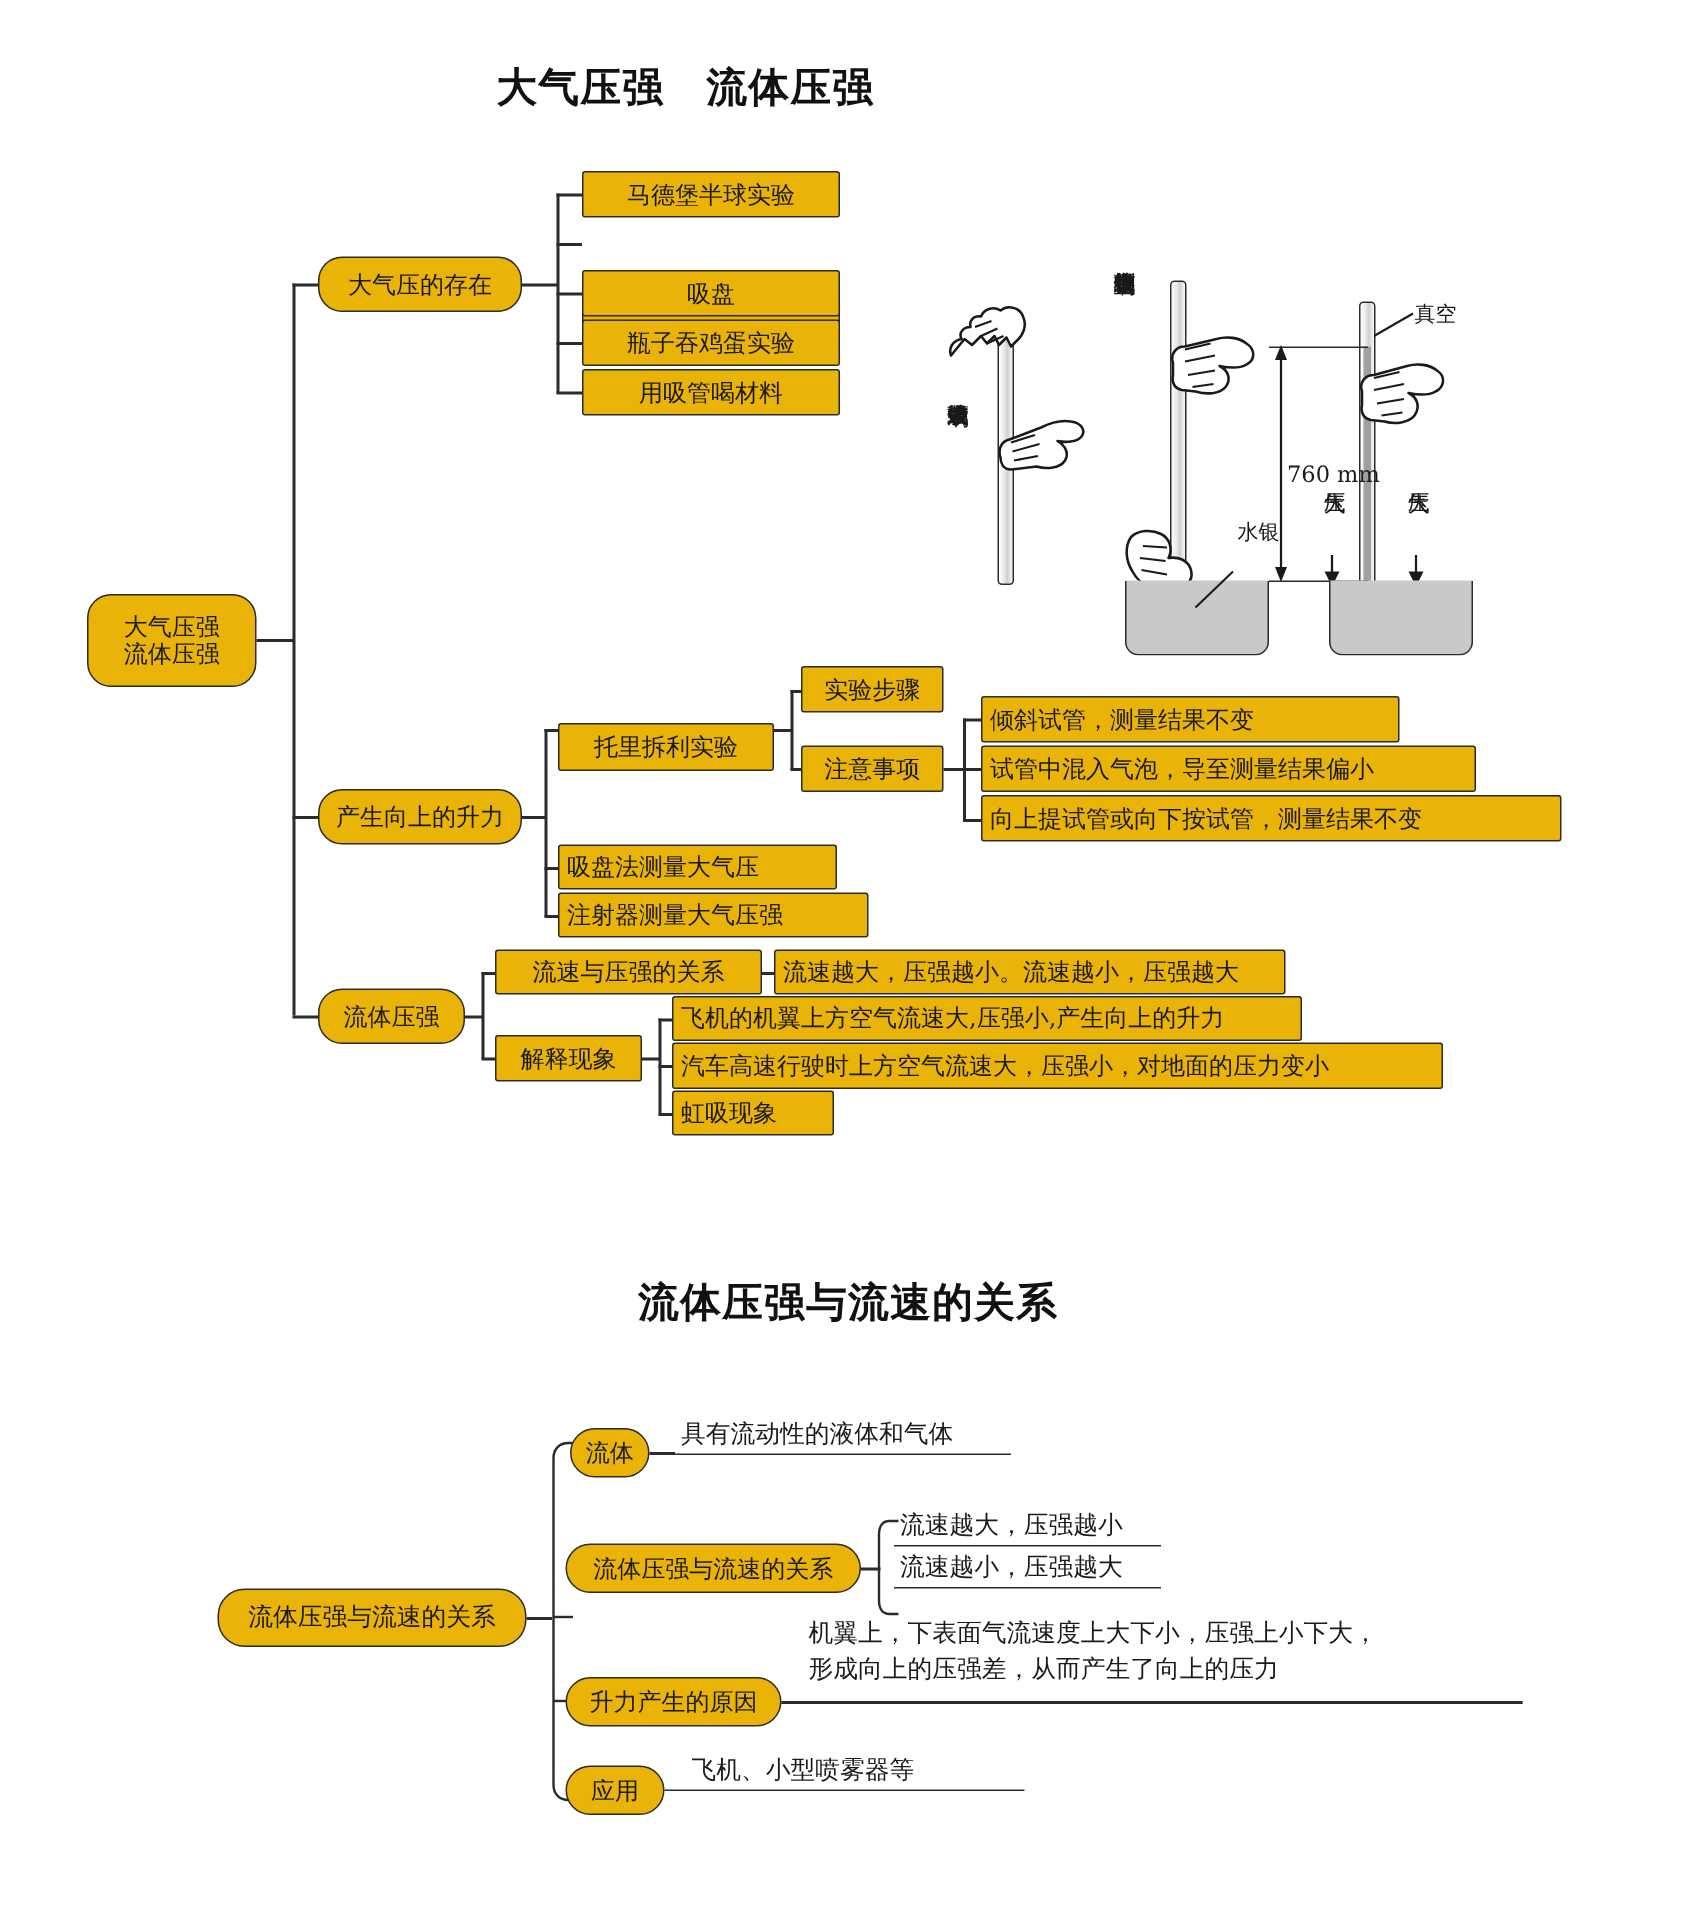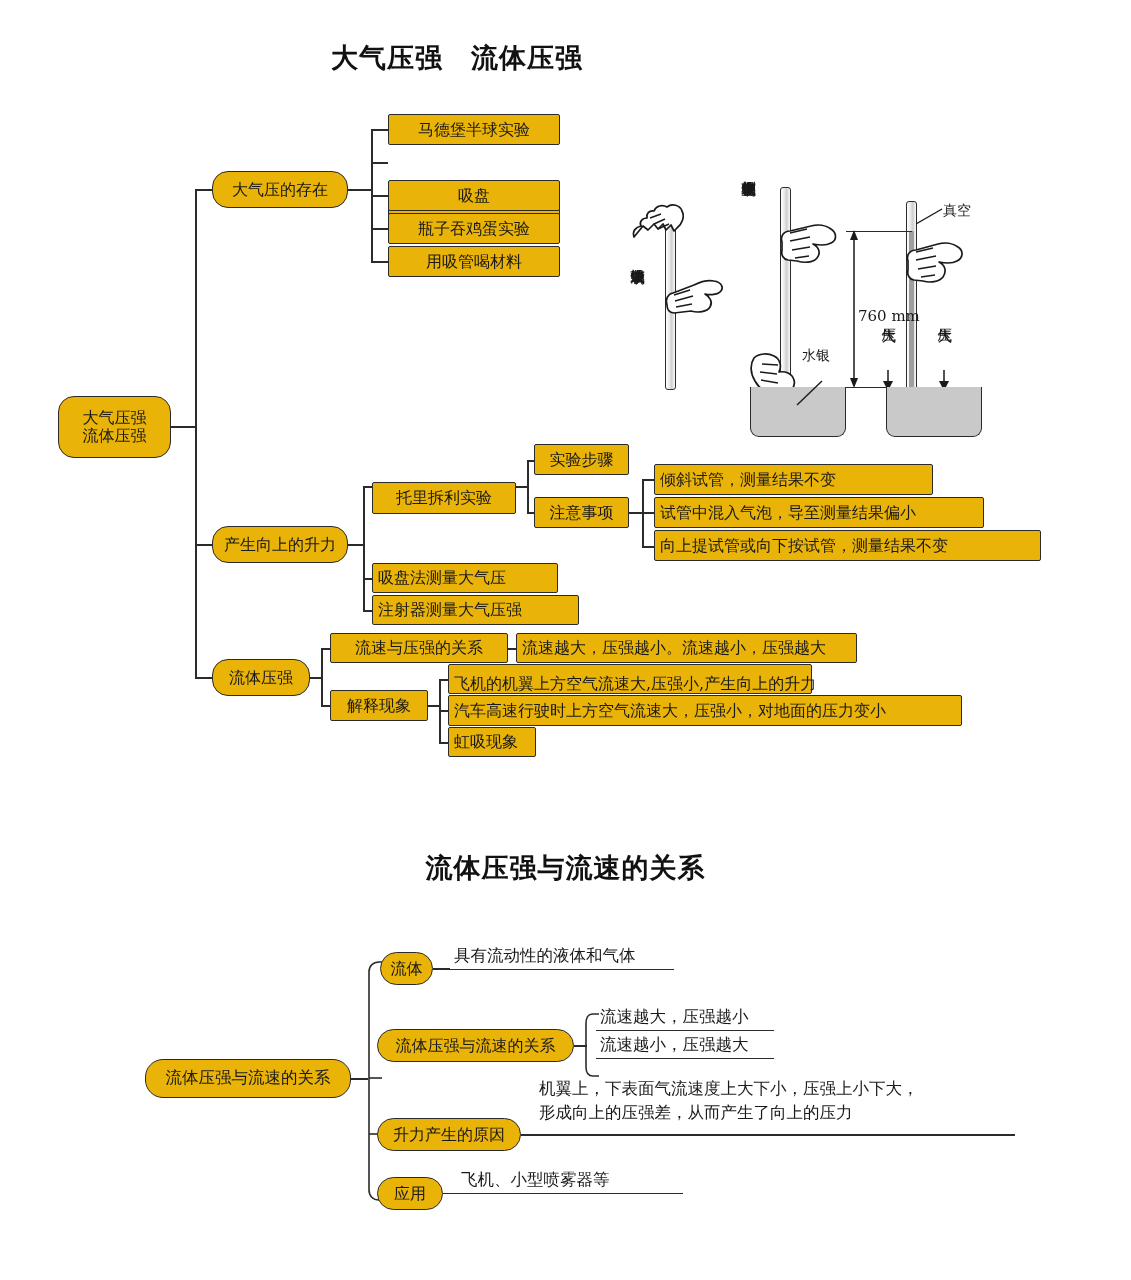--- a/index.html
+++ b/index.html
@@ -172,29 +172,29 @@
     <span>流速越大，压强越小。流速越小，压强越大</span>
   </div>
 
   <div class="ln lh" style="left:321px;top:705px;width:10px;"></div>
   <div class="node sq" style="left:330px;top:690px;width:98px;height:31px;">
     <span>解释现象</span>
   </div>
   <div class="ln lh" style="left:428px;top:705px;width:12px;"></div>
   <div class="ln lv" style="left:439px;top:679px;height:64px;"></div>
   <div class="ln lh" style="left:439px;top:679px;width:10px;"></div>
-  <div class="node sq l" style="left:448px;top:664px;width:364px;height:30px;align-items:flex-end;">
+  <div class="node sq l" style="left:448px;top:664px;width:420px;height:30px;">
     <span>飞机的机翼上方空气流速大,压强小,产生向上的升力</span>
   </div>
   <div class="ln lh" style="left:439px;top:710px;width:10px;"></div>
   <div class="node sq l" style="left:448px;top:695px;width:514px;height:31px;">
     <span>汽车高速行驶时上方空气流速大，压强小，对地面的压力变小</span>
   </div>
   <div class="ln lh" style="left:439px;top:742px;width:10px;"></div>
-  <div class="node sq l" style="left:448px;top:727px;width:88px;height:30px;">
+  <div class="node sq l" style="left:448px;top:727px;width:108px;height:30px;">
     <span>虹吸现象</span>
   </div>
 
   <div class="ill" style="left:600px;top:165px;width:500px;height:285px;">
 
     <div class="tube" style="left:65px;top:45px;width:11px;height:180px;"></div>
     <div class="vtext" style="left:30px;top:93px;">玻璃管中装满水银</div>
     <svg style="position:absolute;left:30px;top:32px;" width="60" height="45" viewBox="0 0 60 45">
       <path d="M4 40 C2 34 6 30 11 29 C9 25 12 21 17 21 C16 17 19 13 24 14 C26 9 32 7 37 10 C42 6 50 8 52 14 C55 20 52 27 47 31 L44 34 L41 28 L36 33 L33 27 L28 32 L24 27 L18 33 L13 29 Z" fill="#fff" stroke="#1a1a1a" stroke-width="1.7" stroke-linejoin="round"></path>
       <path d="M20 21 L31 17 M24 27 L35 22 M28 32 L39 27" fill="none" stroke="#1a1a1a" stroke-width="1.4"></path>
@@ -208,21 +208,21 @@
     <div class="tube" style="left:180px;top:22px;width:11px;height:215px;"></div>
     <svg style="position:absolute;left:178px;top:55px;" width="62" height="48" viewBox="0 0 62 48">
       <path d="M4 22 C2 16 6 11 12 11 L33 6 C40 4 48 5 53 9 C59 13 59 20 53 23 C48 26 40 25 35 24 C41 27 43 33 39 38 C35 43 26 43 19 41 L10 40 C5 39 3 35 4 30 Z" fill="#fff" stroke="#1a1a1a" stroke-width="1.7" stroke-linejoin="round"></path>
       <path d="M12 13 L29 9 M12 21 L32 17 M14 30 L32 27 M17 38 L31 36" fill="none" stroke="#1a1a1a" stroke-width="1.4"></path>
     </svg>
     <svg style="position:absolute;left:148px;top:175px;" width="60" height="62" viewBox="0 0 60 62">
       <path d="M6 18 C2 24 2 33 7 41 C12 50 22 56 32 55 C42 54 48 47 46 40 C44 33 37 31 31 32 C34 26 32 19 26 16 C20 13 11 13 6 18 Z" fill="#fff" stroke="#1a1a1a" stroke-width="1.7" stroke-linejoin="round"></path>
       <path d="M14 24 L30 25 M12 32 L29 34 M13 40 L30 43 M17 48 L31 50" fill="none" stroke="#1a1a1a" stroke-width="1.4"></path>
     </svg>
     <div class="trough" style="left:150px;top:222px;width:96px;height:50px;"></div>
-    <div class="htext" style="left:202px;top:183px;width:16px;line-height:1.05;">水银</div>
+    <div class="htext" style="left:225px;top:183px;width:16px;line-height:1.05;">水银</div>
     <svg style="position:absolute;left:196px;top:215px;" width="30" height="26" viewBox="0 0 30 26">
       <path d="M1 25 L26 1" stroke="#1a1a1a" stroke-width="1.4" fill="none"></path>
     </svg>
 
     <div class="tube" style="left:306px;top:36px;width:11px;height:220px;"></div>
 
     <svg style="position:absolute;left:316px;top:42px;" width="28" height="18" viewBox="0 0 28 18">
       <path d="M0 17 L26 2" stroke="#1a1a1a" stroke-width="1.4" fill="none"></path>
     </svg>
     <div class="htext" style="left:343px;top:38px;width:16px;line-height:1.05;">真空</div>

